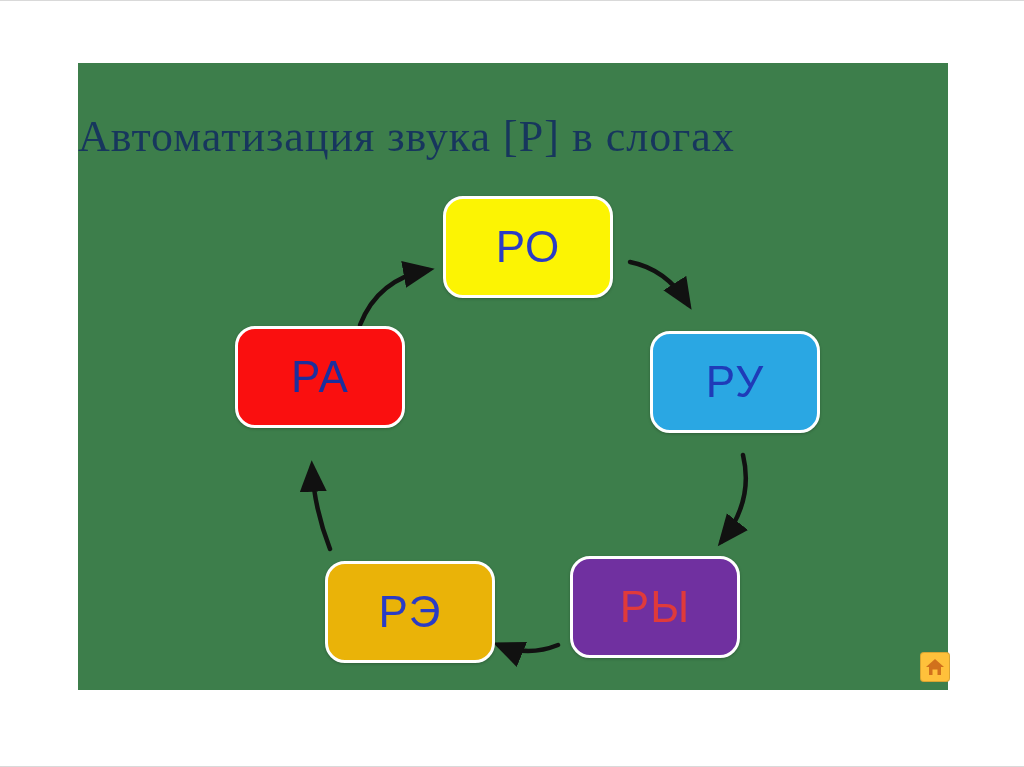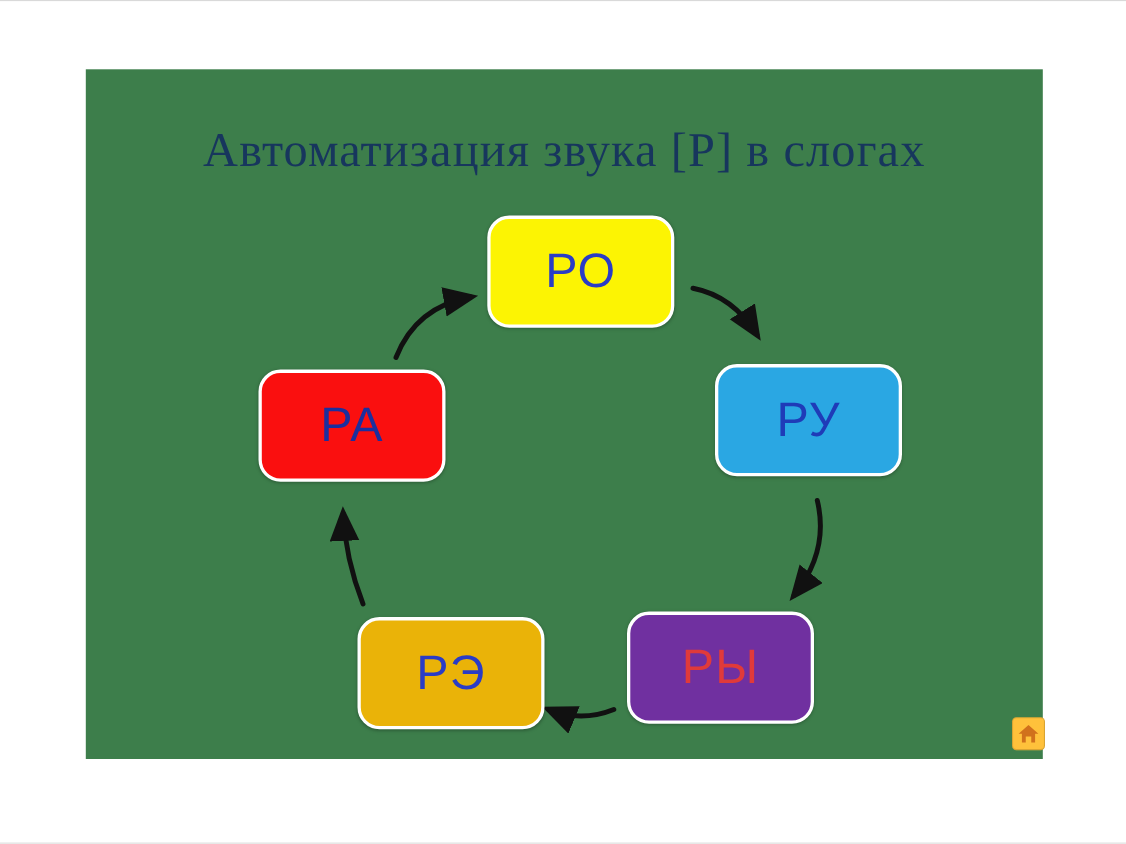--- a/index.html
+++ b/index.html
@@ -25,21 +25,20 @@
     width: 870px;
     height: 627px;
     background: #3d7e4b;
   }
   .slide-title {
     position: absolute;
     left: 0;
     top: 48px;
     width: 100%;
     margin: 0;
-    text-align: center;
     font-family: "Liberation Serif", serif;
     font-weight: 400;
     font-size: 44px;
     letter-spacing: 1px;
     color: #17365d;
   }
   .arrows {
     position: absolute;
     left: 0;
     top: 0;
@@ -59,21 +58,21 @@
     justify-content: center;
     font-size: 44px;
     letter-spacing: 1px;
     cursor: pointer;
     box-shadow: 0 1px 3px rgba(0,0,0,0.25);
   }
   .node-ro { left: 365px; top: 133px; }
   .node-ru { left: 572px; top: 268px; }
   .node-ry { left: 492px; top: 493px; }
   .node-re { left: 247px; top: 498px; }
-  .node-ra { left: 157px; top: 273px; }
+  .node-ra { left: 157px; top: 263px; }
   .home-btn {
     position: absolute;
     left: 842px;
     top: 589px;
     width: 30px;
     height: 30px;
     border-radius: 4px;
     display: flex;
     align-items: center;
     justify-content: center;

